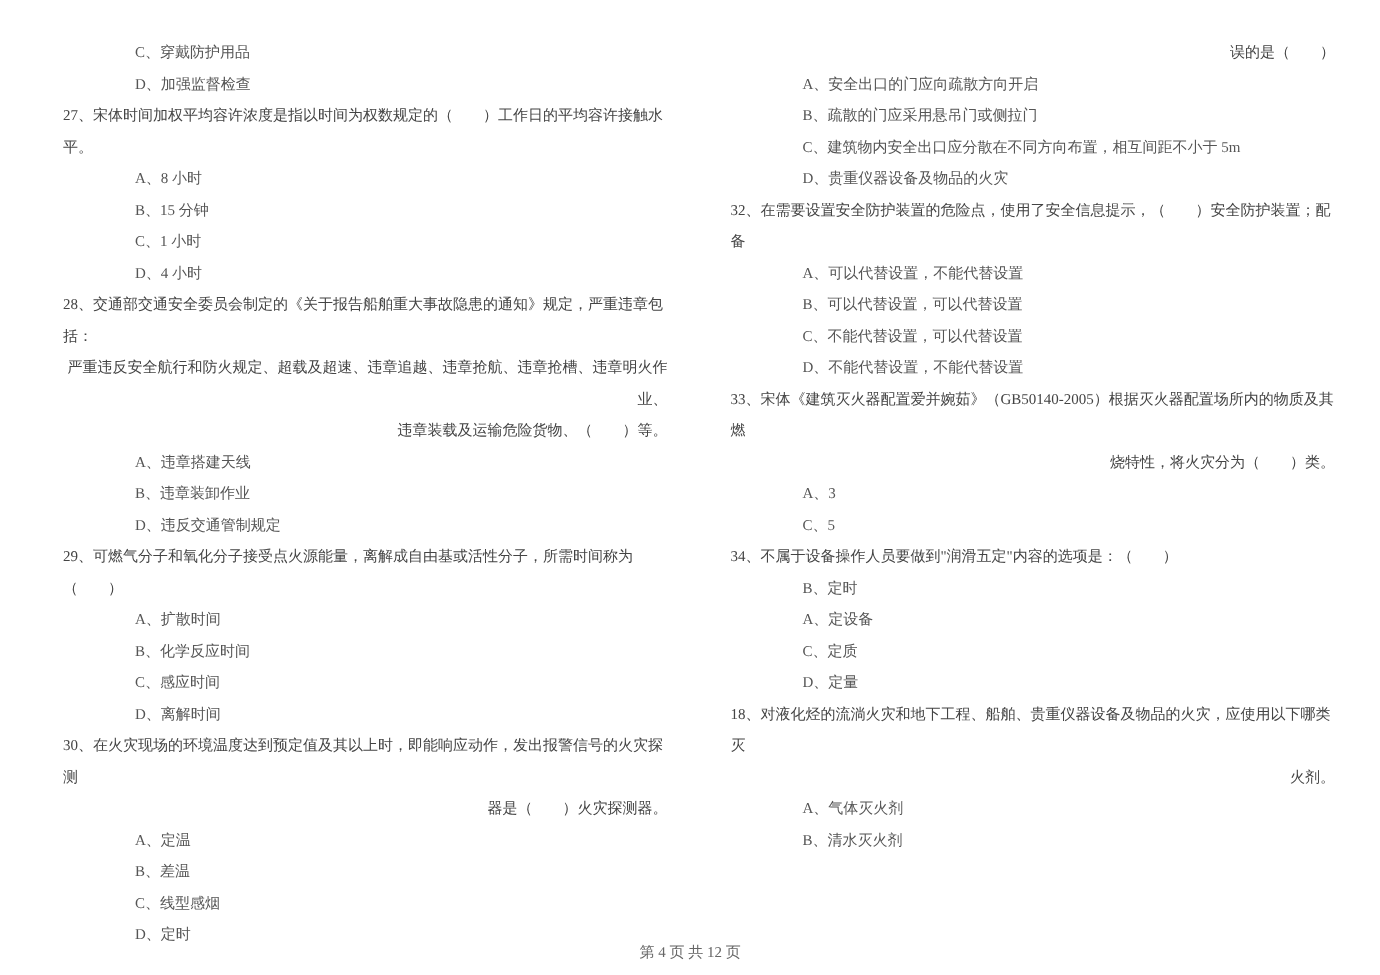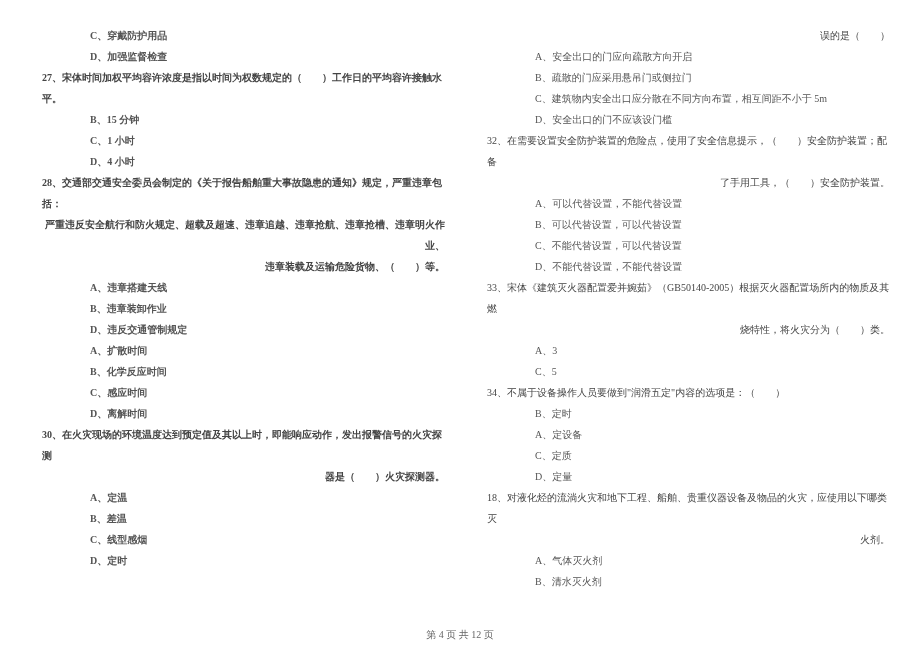--- a/index.html
+++ b/index.html
@@ -23,21 +23,20 @@
       height: 620px;
       padding: 25px 30px 0 30px;
     }
     .column {
       flex: 1;
       display: flex;
       flex-direction: column;
     }
     .left-column {
       padding-right: 15px;
-      font-weight: bold;
     }
     .right-column {
       padding-left: 15px;
     }
     .option-line {
       padding-left: 60px;
       line-height: 2.1;
       color: #555555;
     }
     .question-line {
@@ -62,50 +61,51 @@
     }
   </style>
 </head>
 <body>
 
 <div class="page-container">
   <div class="column left-column">
     <div class="option-line">C、穿戴防护用品</div>
     <div class="option-line">D、加强监督检查</div>
     <div class="question-line">27、宋体时间加权平均容许浓度是指以时间为权数规定的（　　）工作日的平均容许接触水平。</div>
+    <div class="option-line">A、8 小时</div>
     <div class="option-line">B、15 分钟</div>
     <div class="option-line">C、1 小时</div>
     <div class="option-line">D、4 小时</div>
     <div class="question-line">28、交通部交通安全委员会制定的《关于报告船舶重大事故隐患的通知》规定，严重违章包括：</div>
     <div class="question-cont">严重违反安全航行和防火规定、超载及超速、违章追越、违章抢航、违章抢槽、违章明火作业、</div>
     <div class="question-cont">违章装载及运输危险货物、（　　）等。</div>
     <div class="option-line">A、违章搭建天线</div>
     <div class="option-line">B、违章装卸作业</div>
     <div class="option-line">D、违反交通管制规定</div>
+    <div class="question-line">29、可燃气分子和氧化分子接受点火源能量，离解成自由基或活性分子，所需时间称为（　　）</div>
     <div class="option-line">A、扩散时间</div>
     <div class="option-line">B、化学反应时间</div>
     <div class="option-line">C、感应时间</div>
     <div class="option-line">D、离解时间</div>
     <div class="question-line">30、在火灾现场的环境温度达到预定值及其以上时，即能响应动作，发出报警信号的火灾探测</div>
     <div class="question-cont">器是（　　）火灾探测器。</div>
     <div class="option-line">A、定温</div>
     <div class="option-line">B、差温</div>
     <div class="option-line">C、线型感烟</div>
     <div class="option-line">D、定时</div>
 
   </div>
 
   <div class="column right-column">
     <div class="question-cont">误的是（　　）</div>
     <div class="option-line">A、安全出口的门应向疏散方向开启</div>
     <div class="option-line">B、疏散的门应采用悬吊门或侧拉门</div>
     <div class="option-line">C、建筑物内安全出口应分散在不同方向布置，相互间距不小于 5m</div>
-    <div class="option-line">D、安全出口的门不应该设门槛</div>
+    <div class="option-line">D、贵重仪器设备及物品的火灾</div>
     <div class="question-line">32、在需要设置安全防护装置的危险点，使用了安全信息提示，（　　）安全防护装置；配备</div>
-    <div class="question-cont">了手用工具，（　　）安全防护装置。</div>
     <div class="option-line">A、可以代替设置，不能代替设置</div>
     <div class="option-line">B、可以代替设置，可以代替设置</div>
     <div class="option-line">C、不能代替设置，可以代替设置</div>
     <div class="option-line">D、不能代替设置，不能代替设置</div>
     <div class="question-line">33、宋体《建筑灭火器配置爱并婉茹》（GB50140-2005）根据灭火器配置场所内的物质及其燃</div>
     <div class="question-cont">烧特性，将火灾分为（　　）类。</div>
     <div class="option-line">A、3</div>
     <div class="option-line">C、5</div>
     <div class="question-line">34、不属于设备操作人员要做到"润滑五定"内容的选项是：（　　）</div>
     <div class="option-line">B、定时</div>

